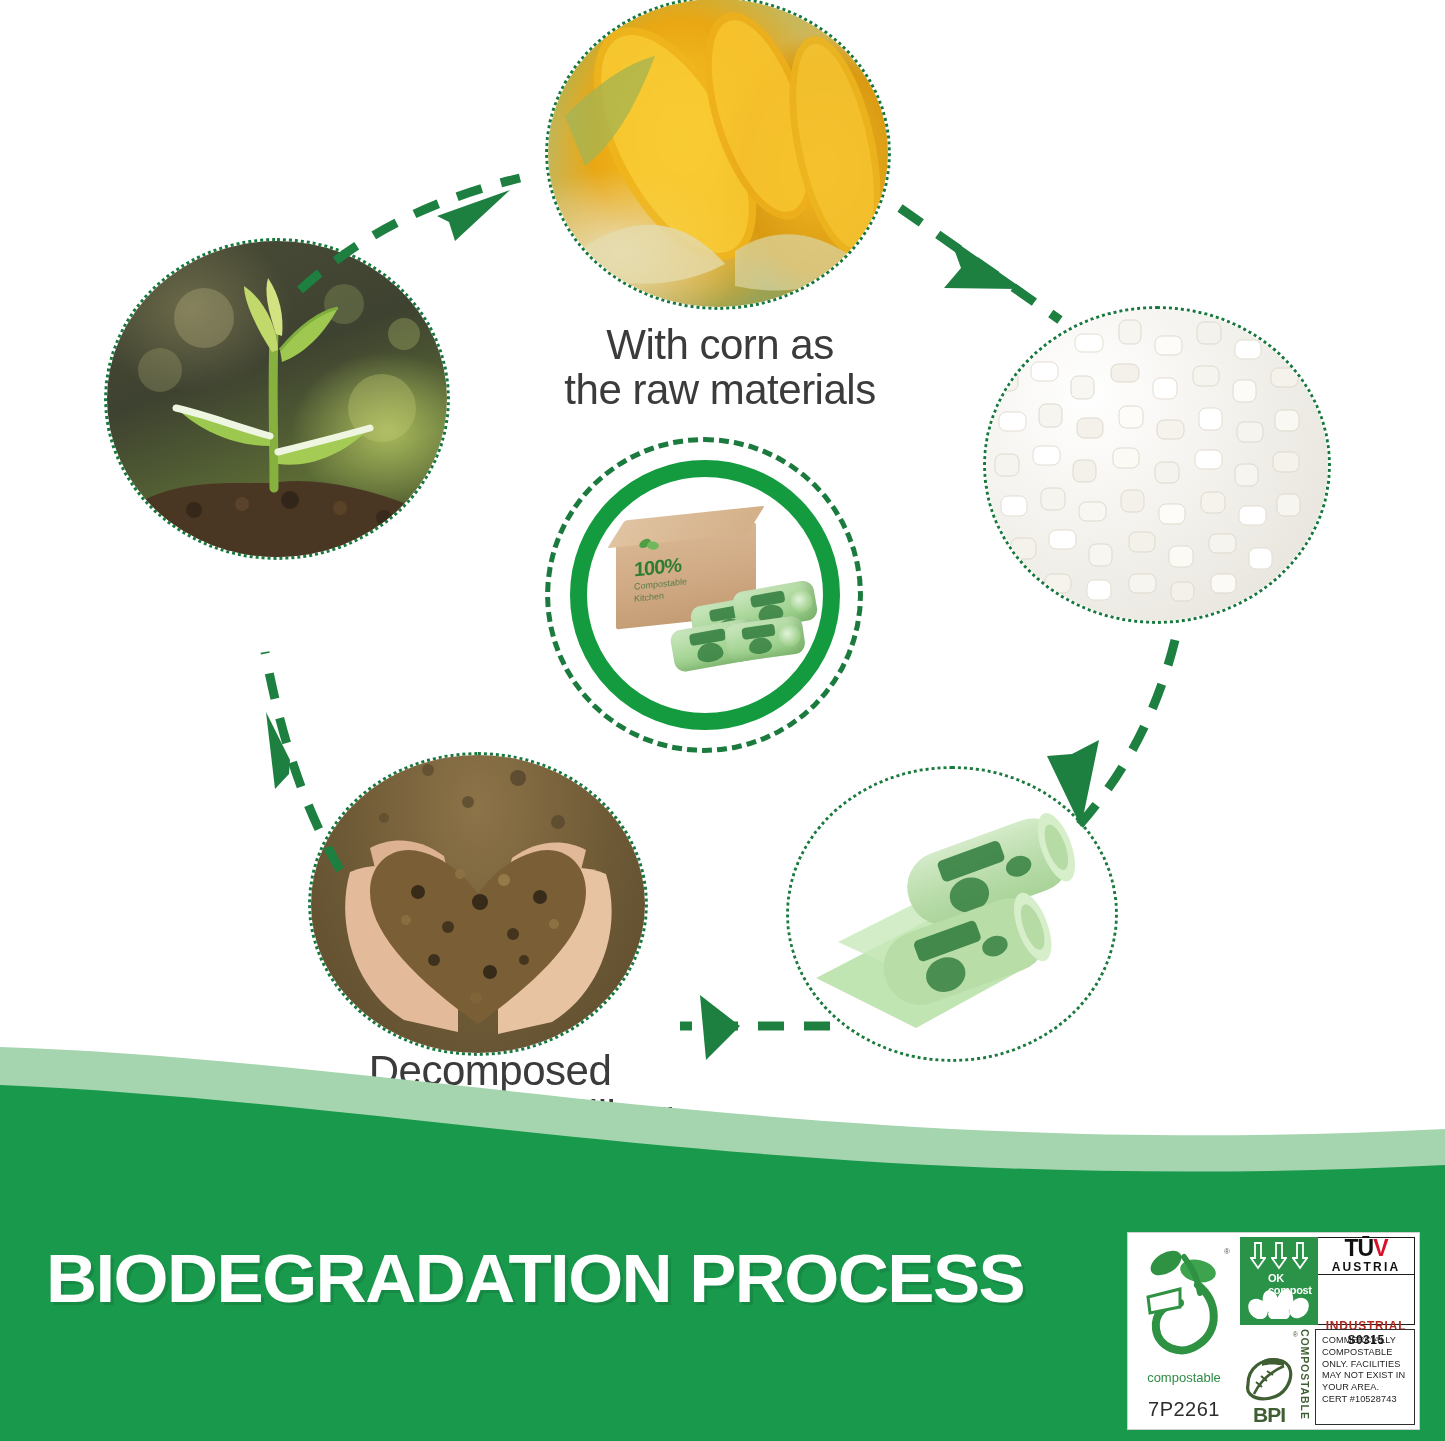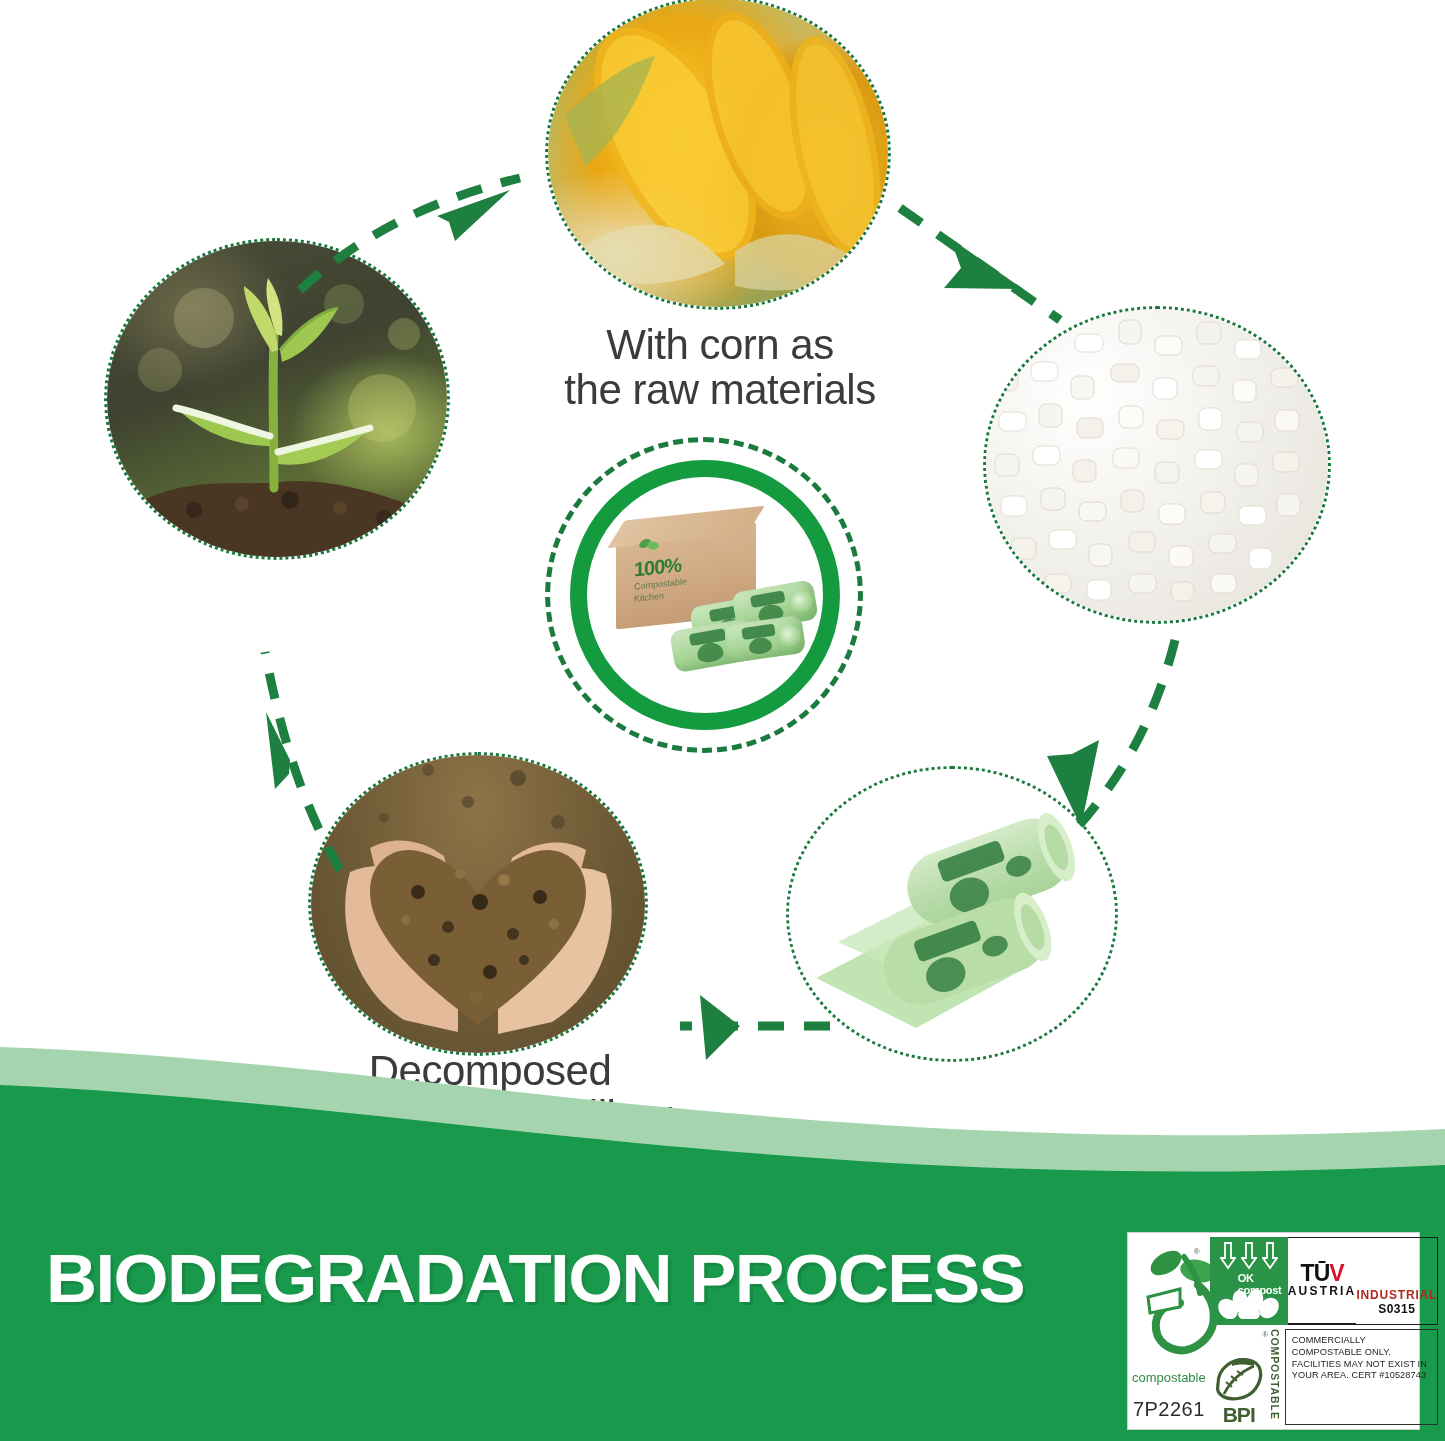--- a/index.html
+++ b/index.html
@@ -235,20 +235,21 @@
     position: relative;
   }
   .ok-arrows { display: flex; gap: 5px; margin-bottom: 1px; }
   .ok-text { color: #ffffff; font-size: 11px; font-weight: bold; letter-spacing: -0.3px; margin-left: 28px; }
   .ok-flower { position: absolute; bottom: 2px; left: 50%; transform: translateX(-50%); }
   .tuv-box {
     flex: 1;
     border: 1px solid #1d1d1d;
     border-left: none;
     display: flex;
+    flex-direction: column;
     box-sizing: border-box;
   }
   .tuv-top { flex: 1; display: flex; flex-direction: column; align-items: center; justify-content: center; border-bottom: 1px solid #1d1d1d; }
   .tuv-word { font-size: 23px; font-weight: bold; color: #111; line-height: .95; letter-spacing: -1px; }
   .tuv-word .v { color: #d9112a; }
   .tuv-austria { font-size: 12px; font-weight: bold; letter-spacing: 2.2px; color: #111; }
   .tuv-bot { height: 40px; display: flex; flex-direction: column; align-items: center; justify-content: center; margin-top: 44px; }
   .tuv-ind { font-size: 12px; font-weight: bold; letter-spacing: .8px; color: #b3271f; }
   .tuv-s { font-size: 12px; font-weight: bold; color: #111; letter-spacing: .5px; }
 

